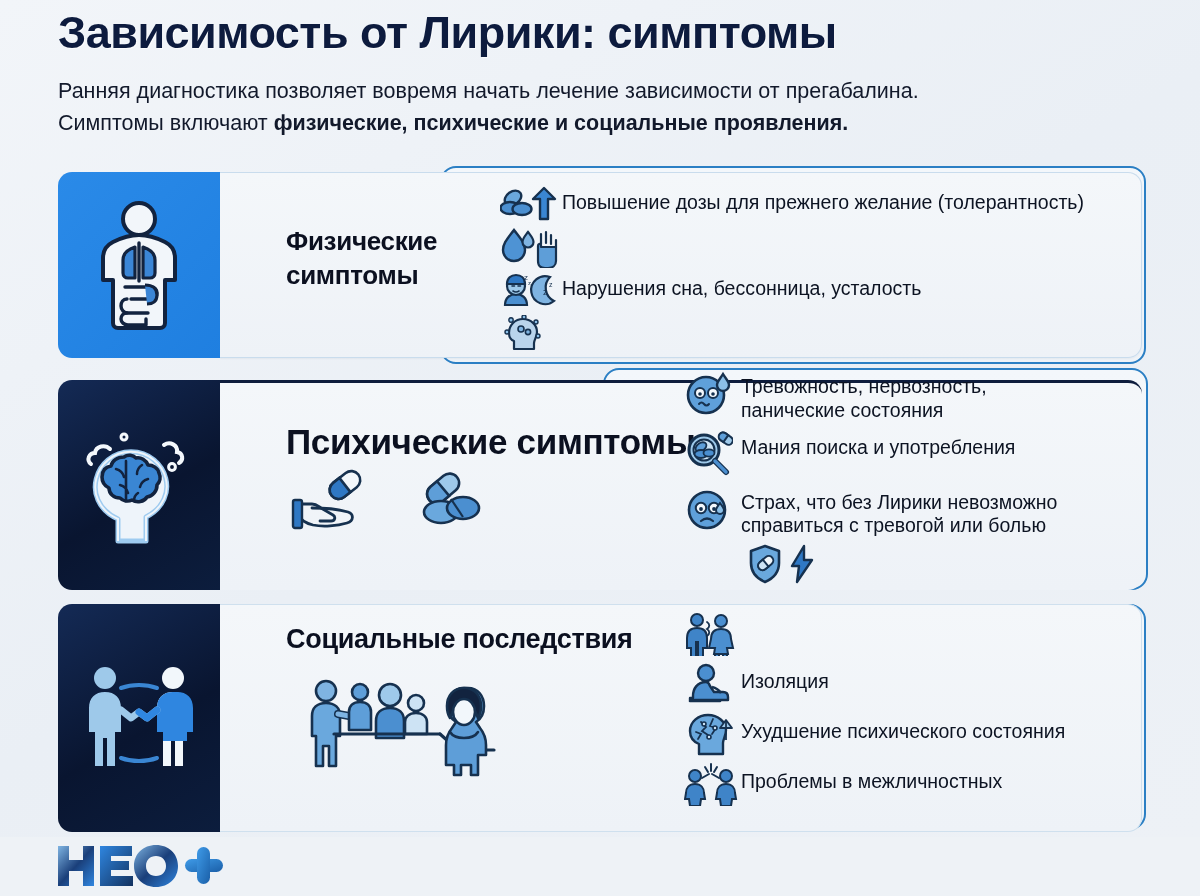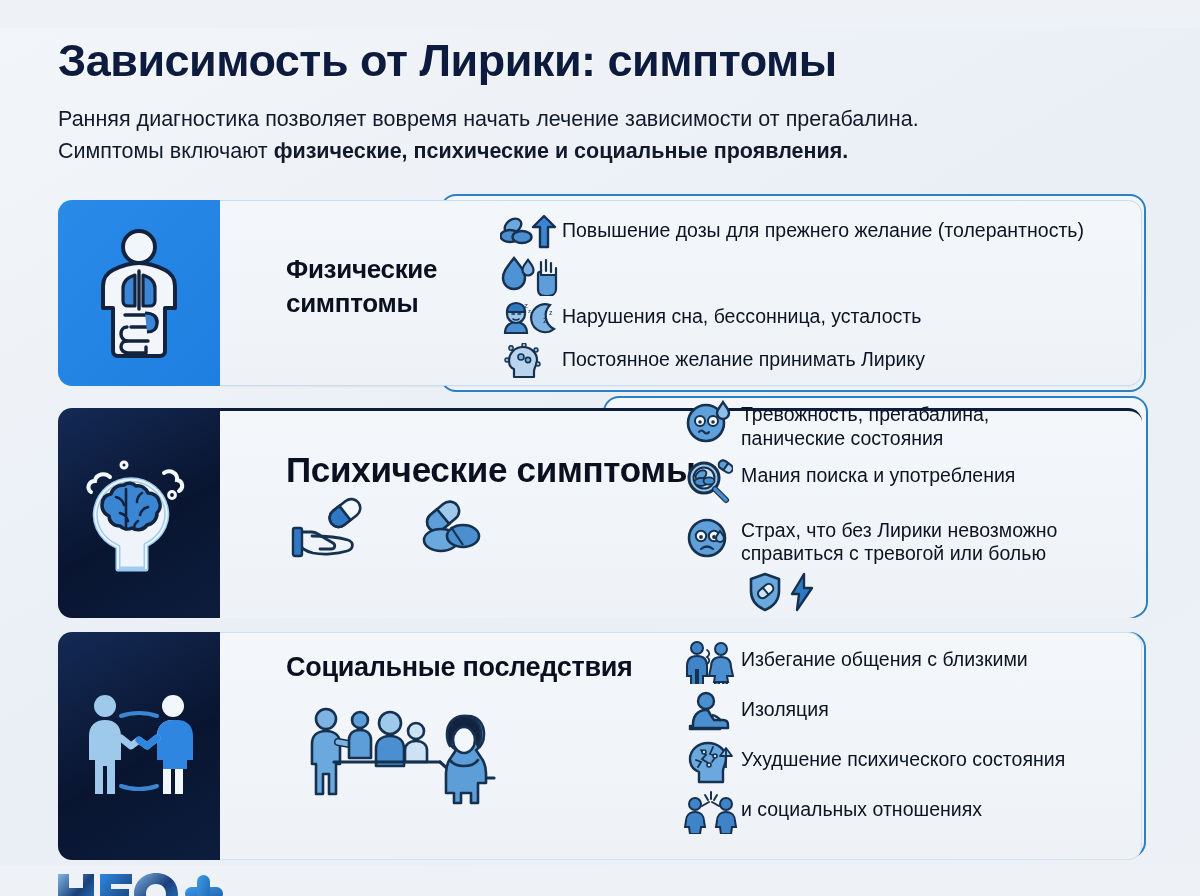--- a/index.html
+++ b/index.html
@@ -6,21 +6,20 @@
   html, body {
     width: 1200px; height: 896px;
     background: #eef2f6;
     font-family: "Liberation Sans", sans-serif;
     overflow: hidden;
   }
   .page {
     position: relative;
     width: 1200px; height: 837px;
     background: linear-gradient(150deg,#f2f5f9 0%, #eaeff5 50%, #edf1f6 100%);
-    margin-top: 28px;
   }
 
   
   .header { position: absolute; left: 58px; top: 8px; width: 1110px; }
   .title {
     font-size: 45px; font-weight: 700; letter-spacing: -0.5px;
     color: #0d1b3e; line-height: 1.12;
     text-shadow: 1px 1px 0 rgba(255,255,255,.7);
   }
   .subtitle {
@@ -207,21 +206,20 @@
             </g>
             <g fill="#8cc0e8" stroke="#16314f" stroke-width="1.4">
               <circle cx="9" cy="5" r="2.2"></circle>
                 <circle cx="22" cy="2" r="2"></circle>
               <circle cx="34" cy="7" r="2"></circle>
                 <circle cx="36" cy="21" r="2"></circle>
               <circle cx="5" cy="17" r="2"></circle>
             </g>
           </svg>
         </span>
-        <span class="btxt">Постоянное желание принимать Лирику</span>
       </div>
 
     </div>
   </div>
 
   <div class="card" id="card2">
     <div class="outbox"></div>
     <div class="body"></div>
 
     <div class="panel navy">
@@ -288,21 +286,21 @@
               </g>
             <g fill="#16314f">
                 <circle cx="15" cy="23" r="1.8"></circle>
                 <circle cx="28" cy="23" r="1.8"></circle>
               </g>
             <path d="M14 33q2.5-3 5 0t5 0" fill="none" stroke="#16314f" stroke-width="2" stroke-linecap="round"></path>
             <path d="M38 3c3 5 6 7.5 6 11a6 6 0 1 1-12 0c0-3.5 3-6 6-11z" fill="#8cc0e8" stroke="#16314f" stroke-width="2.4"></path>
           </svg>
         </span>
         <span class="btxt">
-          <div>Тревожность, прегабалина,</div>
+          <div>Тревожность, нервозность,</div>
           <div>панические состояния</div>
         </span>
       </div>
 
       <div class="bullet">
         <span class="bi">
           <svg width="48" height="48" viewBox="0 0 48 48">
             <circle cx="19" cy="19" r="15" fill="#9ec9ea" stroke="#16314f" stroke-width="3"></circle>
             <circle cx="19" cy="19" r="10.5" fill="#cde3f4" stroke="#16314f" stroke-width="2"></circle>
             <g stroke="#16314f" stroke-width="1.8">
@@ -428,21 +426,20 @@
               <path d="M12 16c-7 0-10 4-10 10v10h4v16h5V30h2v22h5V36h4V26c0-6-3-10-10-10z"></path>
             </g>
             <g fill="#4b8fd0" stroke="#16314f" stroke-width="2">
               <circle cx="36" cy="9" r="6"></circle>
               <path d="M36 17c-7 0-10 4-10 10l-2 9h6l-1 6h14l-1-6h6l-2-9c0-6-3-10-10-10z"></path>
               <path d="M30 42h4v9h-4zM38 42h4v9h-4z"></path>
             </g>
             <path d="M22 10c3 2 3 5 0 7c3 2 3 5 0 7" fill="none" stroke="#16314f" stroke-width="1.8" stroke-linecap="round"></path>
           </svg>
         </span>
-        <span class="btxt">Избегание общения с близкими</span>
       </div>
 
       <div class="bullet">
         <span class="bi">
           <svg width="50" height="42" viewBox="0 0 50 42">
             <g fill="#4b8fd0" stroke="#16314f" stroke-width="2.4" stroke-linejoin="round">
               <circle cx="20" cy="10" r="8"></circle>
               <path d="M20 19c-9 0-13 7-13 14v2h-3v2h38v-3c0-3-2-5-5-5h-9l-4-6c-1-3-2-4-4-4z"></path>
               <path d="M26 24c4 1 7 3 9 6" fill="none"></path>
             </g>
@@ -483,21 +480,21 @@
             <g fill="#3f84c8" stroke="#16314f" stroke-width="2">
               <circle cx="42" cy="14" r="6"></circle>
               <path d="M42 22c-6 0-9 4-9 9l-1 6h4l1 7h10l1-7h4l-1-6c0-5-3-9-9-9z"></path>
             </g>
             <g fill="none" stroke="#16314f" stroke-width="2" stroke-linecap="round">
               <path d="M18 16l7-4M35 16l-7-4M27 2v7M21 5l3 5M33 5l-3 5"></path>
             </g>
           </svg>
         </span>
         <span class="btxt">
-          <div>и социальных отношениях</div>
+          <div>Проблемы в межличностных</div>
         </span>
       </div>
 
     </div>
   </div>
 
   <div class="logo">
     <svg width="170" height="48" viewBox="0 0 170 48">
       <defs>
         <linearGradient id="lg1" x1="0" y1="0" x2="1" y2="1">

